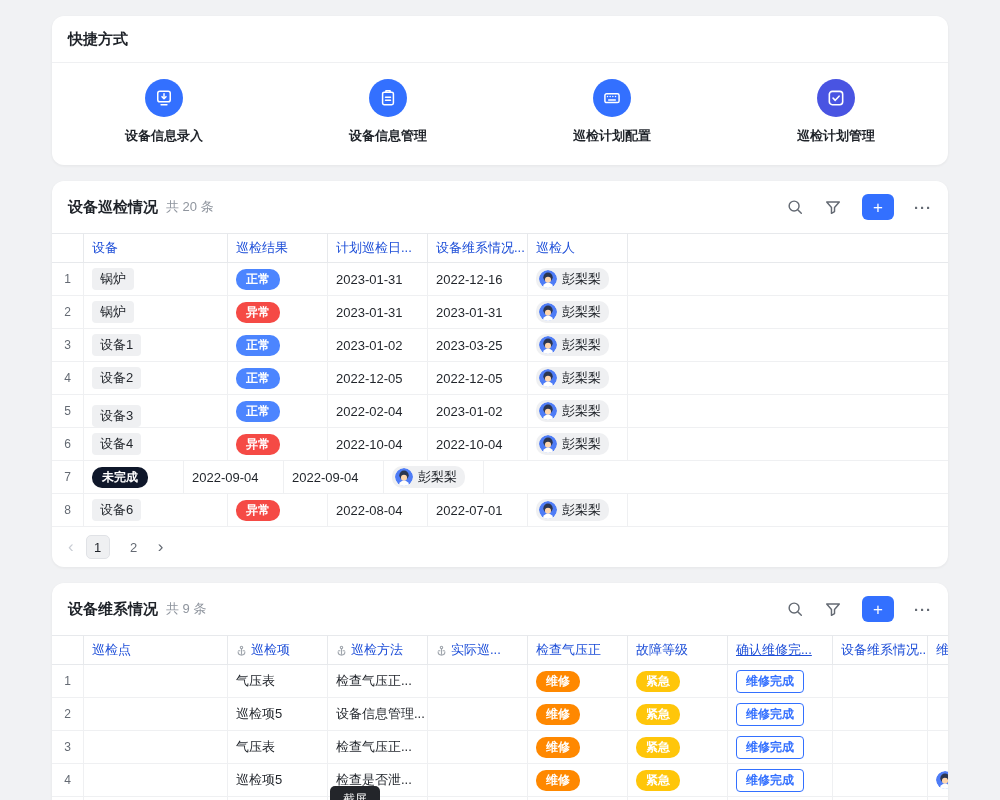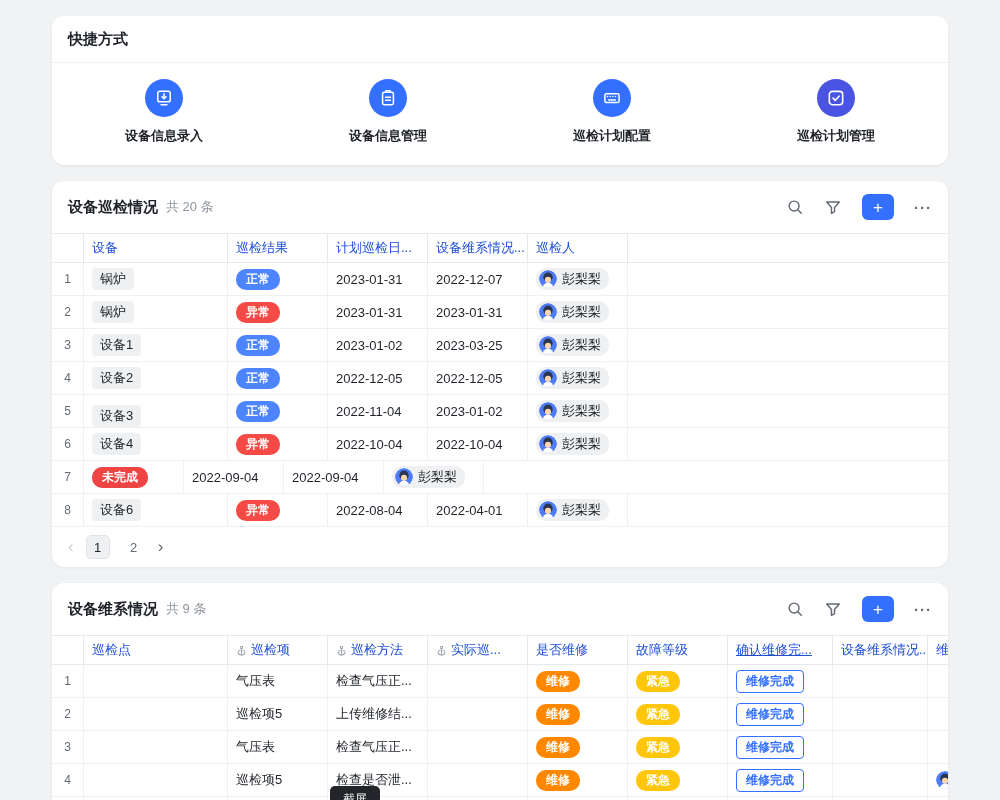--- a/index.html
+++ b/index.html
@@ -163,21 +163,21 @@
           <div class="cell" style="width: 144px;">
             <span class="chip">锅炉</span>
           </div>
           <div class="cell" style="width: 100px;">
             <span class="badge" style="background: rgb(76, 133, 255);">正常</span>
           </div>
           <div class="cell" style="width: 100px;">
             <span>2023-01-31</span>
           </div>
           <div class="cell" style="width: 100px;">
-            <span>2022-12-07</span>
+            <span>2022-12-16</span>
           </div>
           <div class="cell" style="width: 100px;">
             <span class="person-chip">
               <span class="avatar">
                 <svg viewBox="0 0 20 20">
                   <circle cx="10" cy="10" r="10" fill="#4e7cf6"></circle>
                   <circle cx="10" cy="8" r="5.2" fill="#2b3550"></circle>
                   <circle cx="10" cy="10.8" r="3.4" fill="#ffd6ad"></circle>
                   <path d="M4 20a6 6 0 0 1 12 0z" fill="#ffffff"></path>
                 </svg>
@@ -284,21 +284,21 @@
           <div class="cell num" style="width: 32px;">
             <span>5</span>
           </div>
           <div class="cell" style="width: 144px; align-items: flex-end;">
             <span class="chip">设备3</span>
           </div>
           <div class="cell" style="width: 100px;">
             <span class="badge" style="background: rgb(76, 133, 255);">正常</span>
           </div>
           <div class="cell" style="width: 100px;">
-            <span>2022-11-04</span>
+            <span>2022-02-04</span>
           </div>
           <div class="cell" style="width: 100px;">
             <span>2023-01-02</span>
           </div>
           <div class="cell" style="width: 100px;">
             <span class="person-chip">
               <span class="avatar">
                 <svg viewBox="0 0 20 20">
                   <circle cx="10" cy="10" r="10" fill="#4e7cf6"></circle>
                   <circle cx="10" cy="8" r="5.2" fill="#2b3550"></circle>
@@ -340,21 +340,21 @@
               <span>彭梨梨</span>
             </span>
           </div>
           <div class="cell filler"></div>
         </div>
         <div class="t-row">
           <div class="cell num" style="width: 32px;">
             <span>7</span>
           </div>
           <div class="cell" style="width: 100px;">
-            <span class="badge" style="background: #ef4444;">未完成</span>
+            <span class="badge" style="background: #0f172a;">未完成</span>
           </div>
           <div class="cell" style="width: 100px;">
             <span>2022-09-04</span>
           </div>
           <div class="cell" style="width: 100px;">
             <span>2022-09-04</span>
           </div>
           <div class="cell" style="width: 100px;">
             <span class="person-chip">
               <span class="avatar">
@@ -377,21 +377,21 @@
           <div class="cell" style="width: 144px;">
             <span class="chip">设备6</span>
           </div>
           <div class="cell" style="width: 100px;">
             <span class="badge" style="background: rgb(245, 74, 69);">异常</span>
           </div>
           <div class="cell" style="width: 100px;">
             <span>2022-08-04</span>
           </div>
           <div class="cell" style="width: 100px;">
-            <span>2022-04-01</span>
+            <span>2022-07-01</span>
           </div>
           <div class="cell" style="width: 100px;">
             <span class="person-chip">
               <span class="avatar">
                 <svg viewBox="0 0 20 20">
                   <circle cx="10" cy="10" r="10" fill="#4e7cf6"></circle>
                   <circle cx="10" cy="8" r="5.2" fill="#2b3550"></circle>
                   <circle cx="10" cy="10.8" r="3.4" fill="#ffd6ad"></circle>
                   <path d="M4 20a6 6 0 0 1 12 0z" fill="#ffffff"></path>
                 </svg>
@@ -465,21 +465,21 @@
               <svg viewBox="0 0 12 12" fill="none" stroke="#a0a6ad" stroke-width="1.2" stroke-linecap="round">
                 <circle cx="6" cy="2.7" r="1.3"></circle>
                 <path d="M6 4v6"></path>
                 <path d="M2.3 7.4a3.7 3.6 0 0 0 7.4 0"></path>
                 <path d="M4.3 6.2H2.8M9.2 6.2H7.7"></path>
               </svg>
             </span>
             <span>实际巡...</span>
           </div>
           <div class="hc" style="width: 100px;">
-            <span>是否维修</span>
+            <span>检查气压正</span>
           </div>
           <div class="hc" style="width: 100px;">
             <span>故障等级</span>
           </div>
           <div class="hc" style="width: 105px; text-decoration: underline;">
             <span>确认维修完...</span>
           </div>
           <div class="hc" style="width: 95px;">
             <span>设备维系情况...</span>
           </div>
@@ -513,21 +513,21 @@
         </div>
         <div class="t-row">
           <div class="cell num" style="width: 32px;">
             <span>2</span>
           </div>
           <div class="cell" style="width: 144px;"></div>
           <div class="cell" style="width: 100px;">
             <span>巡检项5</span>
           </div>
           <div class="cell" style="width: 100px;">
-            <span>上传维修结...</span>
+            <span>设备信息管理...</span>
           </div>
           <div class="cell" style="width: 100px;"></div>
           <div class="cell" style="width: 100px;">
             <span class="badge" style="background: rgb(255, 136, 0);">维修</span>
           </div>
           <div class="cell" style="width: 100px;">
             <span class="badge" style="background: rgb(255, 198, 10);">紧急</span>
           </div>
           <div class="cell" style="width: 105px;">
             <button class="confirm-btn" style="color: rgb(51, 112, 255); border-color: rgb(51, 112, 255);">维修完成</button>

